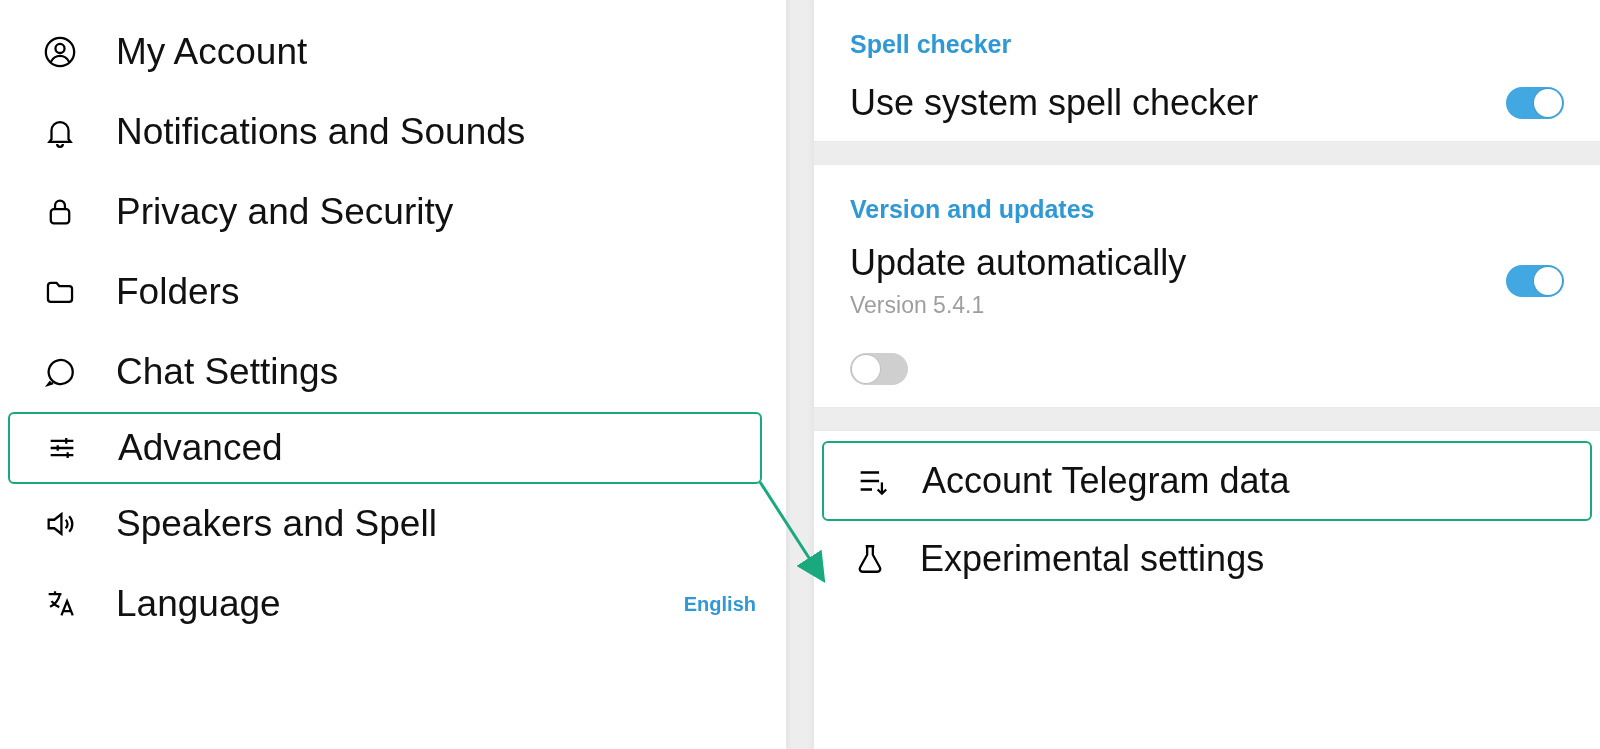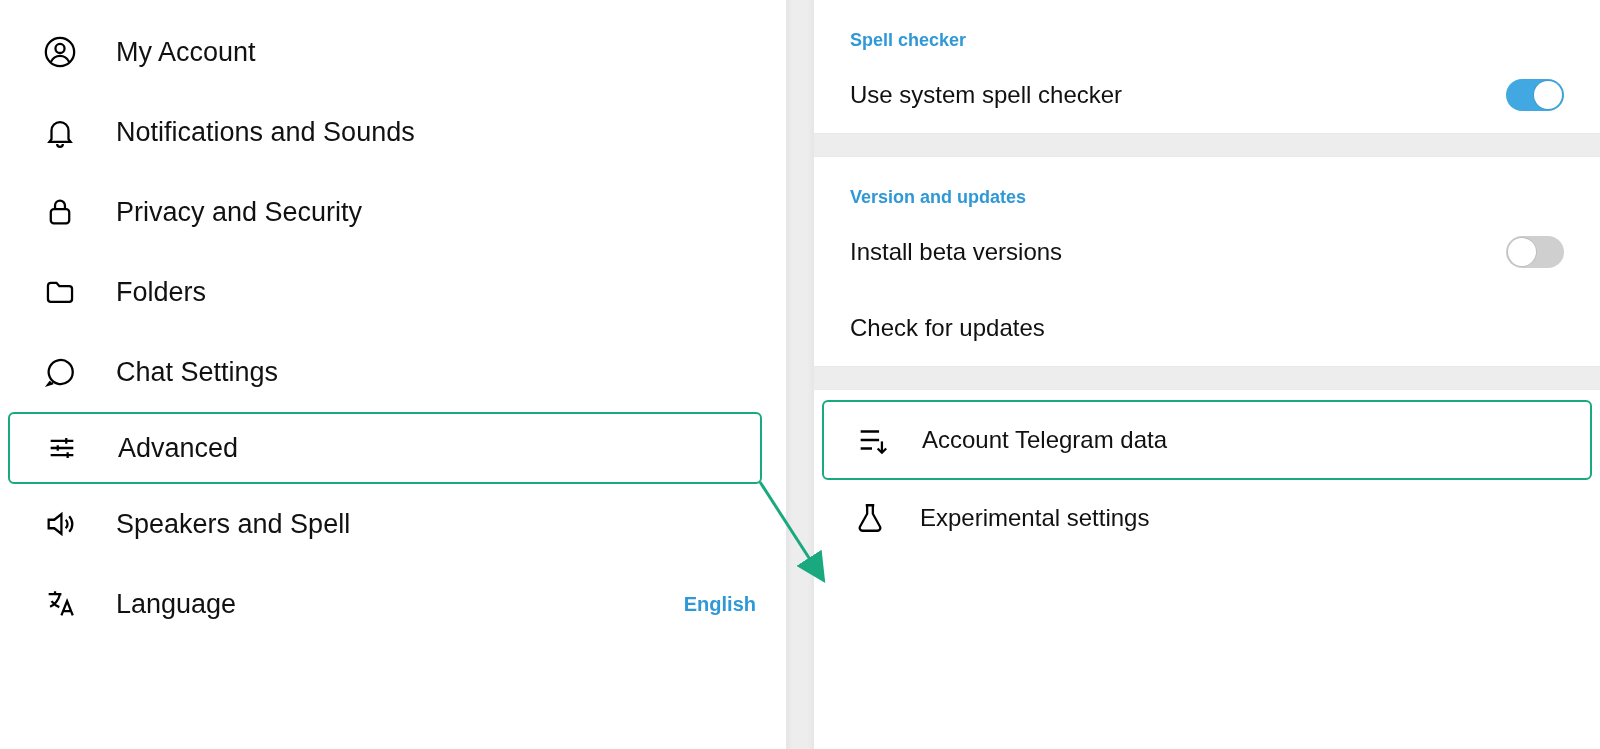--- a/index.html
+++ b/index.html
@@ -46,21 +46,21 @@
     flex:0 0 40px;
     height:40px;
     display:flex;
     align-items:center;
     justify-content:center;
     color:#000;
   }
   .l-icon svg{width:34px;height:34px;stroke:#000;fill:none;stroke-width:1.6;}
   .l-label{
     margin-left:36px;
-    font-size:27px;
+    font-size:37px;
     color:#111;
     flex:1;
   }
   .l-value{
     color:var(--accent);
     font-size:20px;
     font-weight:bold;
   }
   .l-item.hl{
     border:2px solid var(--hl);
@@ -87,31 +87,31 @@
     position:relative;
     background:#fff;
   }
   .section{
     background:#fff;
     padding:0 36px;
   }
   .section-title{
     color:var(--accent);
     font-weight:600;
-    font-size:18px;
+    font-size:25px;
     padding:30px 0 6px;
   }
   .r-item{
     display:flex;
     align-items:center;
     min-height:76px;
     cursor:pointer;
   }
   .r-item .txts{flex:1;padding:12px 0;}
-  .r-item .primary{font-size:24px;color:#111;}
+  .r-item .primary{font-size:36px;color:#111;}
   .r-item .secondary{font-size:23px;color:var(--muted);margin-top:8px;}
   .r-item.iconed .r-icon{
     flex:0 0 40px;height:40px;display:flex;align-items:center;justify-content:center;
     margin-right:30px;
   }
   .r-item.iconed .r-icon svg{width:34px;height:34px;stroke:#000;fill:none;stroke-width:1.6;}
 
   .gap{
     height:24px;
     background:#ededed;
@@ -249,33 +249,32 @@
           </div>
         <div class="toggle on"></div>
       </div>
     </div>
 
     <div class="gap"></div>
 
     <div class="section">
       <div class="section-title">Version and updates</div>
 
-
       <div class="r-item">
         <div class="txts">
-            <div class="primary">Install beta versions</div>
-          </div>
+          <div class="primary">Update automatically</div>
+          <div class="secondary">Version 5.4.1</div>
+        </div>
+        <div class="toggle on"></div>
+      </div>
+
+      <div class="r-item">
         <div class="toggle"></div>
       </div>
 
-      <div class="r-item">
-        <div class="txts">
-            <div class="primary">Check for updates</div>
-          </div>
-      </div>
     </div>
 
     <div class="gap"></div>
 
     <div class="section" style="padding:0 0 0 0;">
       <div style="height:10px"></div>
       <div class="hl-box">
         <div class="r-item iconed">
           <span class="r-icon">
             <svg viewBox="0 0 24 24">

